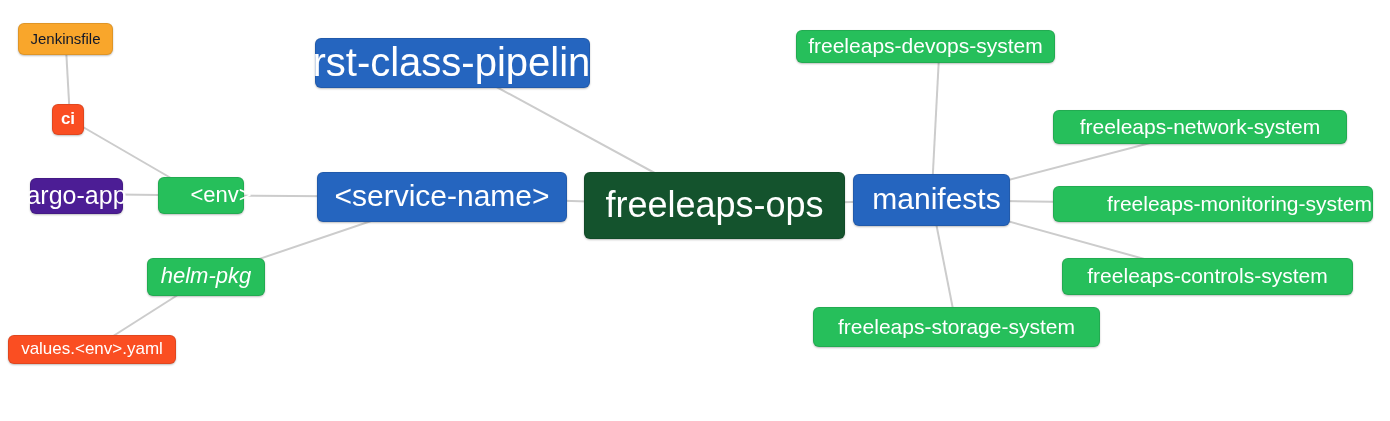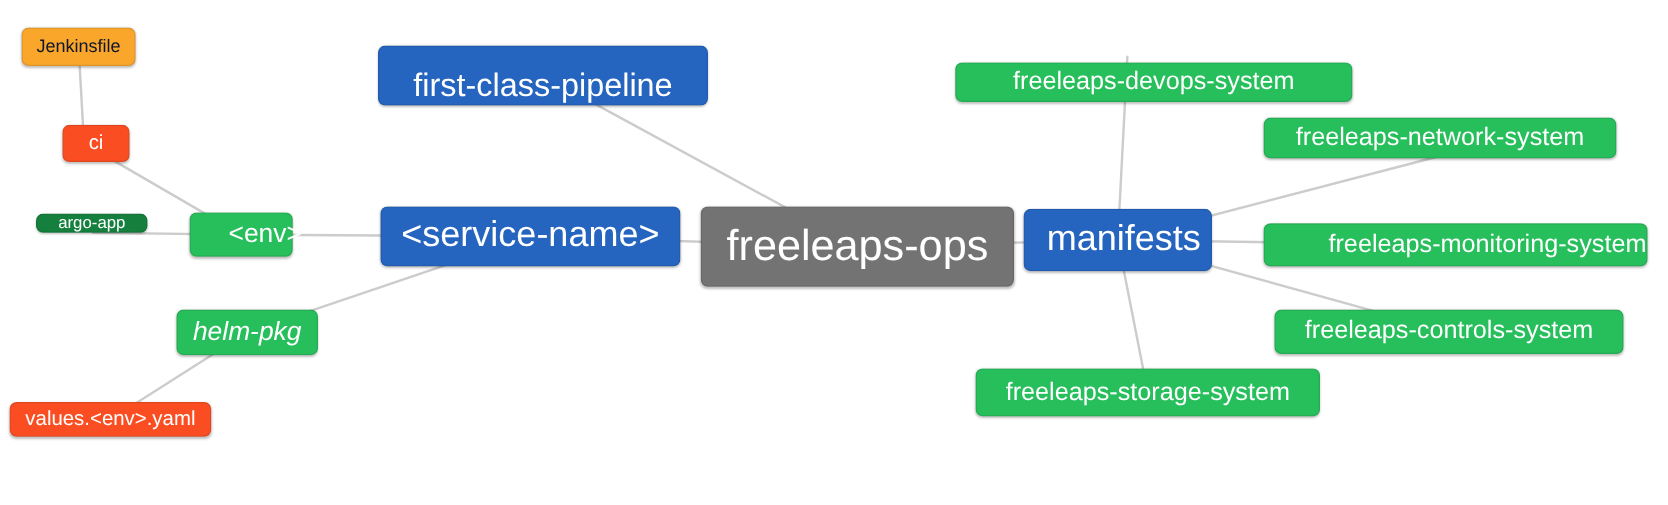--- a/index.html
+++ b/index.html
@@ -59,51 +59,51 @@
       <line stroke="#cccccc" stroke-width="2" x1="931.5" y1="200" x2="939.5" y2="46.5"></line>
       <line stroke="#cccccc" stroke-width="2" x1="931.5" y1="200" x2="1200" y2="130"></line>
       <line stroke="#cccccc" stroke-width="2" x1="931.5" y1="200" x2="1213" y2="204"></line>
       <line stroke="#cccccc" stroke-width="2" x1="931.5" y1="200" x2="1207.5" y2="276.5"></line>
       <line stroke="#cccccc" stroke-width="2" x1="931.5" y1="200" x2="956.5" y2="327"></line>
     </svg>
 
 <div class="node" style="left: 18px; top: 23px; width: 95px; height: 32px; font-size: 15px; background: rgb(249, 166, 43); color: #0f172a;">
       <span>Jenkinsfile</span>
     </div>
-    <div class="node" style="left: 52px; top: 104px; width: 56px; height: 31px; font-size: 17px; background: rgb(250, 78, 34); color: rgb(255, 255, 255);">
+    <div class="node" style="left: 52px; top: 104px; width: 32px; height: 31px; font-size: 17px; background: rgb(250, 78, 34); color: rgb(255, 255, 255); font-weight: bold;">
       <span>ci</span>
     </div>
-    <div class="node" style="left: 30px; top: 178px; width: 93px; height: 16px; font-size: 14px; background: #15803d; color: rgb(255, 255, 255);">
+    <div class="node" style="left: 30px; top: 178px; width: 93px; height: 36px; font-size: 25px; background: #4c1d95; color: rgb(255, 255, 255);">
       <span>argo-app</span>
     </div>
     <div class="node" style="left: 158px; top: 177px; width: 86px; height: 37px; font-size: 22px; background: rgb(38, 191, 91); color: rgb(255, 255, 255); padding-left: 40px;">
       <span>&lt;env&gt;</span>
     </div>
     <div class="node" style="left: 147px; top: 258px; width: 118px; height: 38px; font-size: 22px; background: rgb(38, 191, 91); color: rgb(255, 255, 255); font-style: italic;">
       <span>helm-pkg</span>
     </div>
     <div class="node" style="left: 8px; top: 335px; width: 168px; height: 29px; font-size: 17px; background: rgb(250, 78, 34); color: rgb(255, 255, 255);">
       <span>values.&lt;env&gt;.yaml</span>
     </div>
     <div class="node" style="left: 317px; top: 172px; width: 250px; height: 50px; font-size: 30px; background: rgb(37, 101, 191); color: rgb(255, 255, 255);">
       <span>&lt;service-name&gt;</span>
     </div>
-    <div class="node" style="left: 315px; top: 38px; width: 275px; height: 50px; font-size: 27px; background: rgb(37, 101, 191); color: rgb(255, 255, 255); align-items: flex-end;">
+    <div class="node" style="left: 315px; top: 38px; width: 275px; height: 50px; font-size: 40px; background: rgb(37, 101, 191); color: rgb(255, 255, 255);">
       <span>first-class-pipeline</span>
     </div>
-    <div class="node" style="left: 584px; top: 172px; width: 261px; height: 67px; font-size: 36px; background: #737373; color: rgb(255, 255, 255);">
+    <div class="node" style="left: 584px; top: 172px; width: 261px; height: 67px; font-size: 36px; background: #14532d; color: rgb(255, 255, 255);">
       <span>freeleaps-ops</span>
     </div>
     <div class="node" style="left: 853px; top: 174px; width: 157px; height: 52px; font-size: 30px; background: rgb(37, 101, 191); color: rgb(255, 255, 255); padding-left: 10px;">
       <span>manifests</span>
     </div>
-    <div class="node" style="left: 796px; top: 30px; width: 331px; height: 33px; font-size: 21px; background: rgb(38, 191, 91); color: rgb(255, 255, 255); margin-top: 22px;">
+    <div class="node" style="left: 796px; top: 30px; width: 259px; height: 33px; font-size: 21px; background: rgb(38, 191, 91); color: rgb(255, 255, 255);">
       <span>freeleaps-devops-system</span>
     </div>
-    <div class="node" style="left: 1053px; top: 98px; width: 294px; height: 34px; font-size: 21px; background: rgb(38, 191, 91); color: rgb(255, 255, 255); justify-content: center;">
+    <div class="node" style="left: 1053px; top: 110px; width: 294px; height: 34px; font-size: 21px; background: rgb(38, 191, 91); color: rgb(255, 255, 255); justify-content: center;">
       <span>freeleaps-network-system</span>
     </div>
     <div class="node" style="left: 1053px; top: 186px; width: 320px; height: 36px; font-size: 21px; background: rgb(38, 191, 91); color: rgb(255, 255, 255); justify-content: flex-end;">
       <span>freeleaps-monitoring-system</span>
     </div>
     <div class="node" style="left: 1062px; top: 258px; width: 291px; height: 37px; font-size: 21px; background: rgb(38, 191, 91); color: rgb(255, 255, 255);">
       <span>freeleaps-controls-system</span>
     </div>
     <div class="node" style="left: 813px; top: 307px; width: 287px; height: 40px; font-size: 21px; background: rgb(38, 191, 91); color: rgb(255, 255, 255);">
       <span>freeleaps-storage-system</span>

